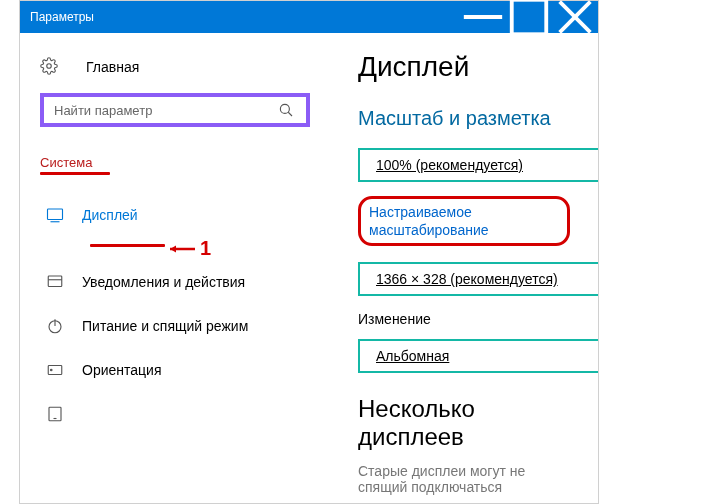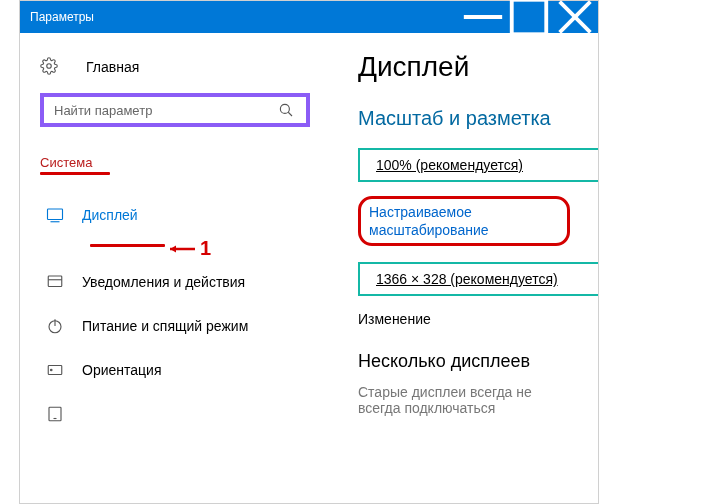--- a/index.html
+++ b/index.html
@@ -30,21 +30,21 @@
   .section-title { font-size: 20px; font-weight: 400; color: #0369a1; margin-bottom: 18px; }
   .field-label { font-size: 14px; color: #000; margin-bottom: 10px; line-height: 1.35; }
   .combo { width: 280px; height: 34px; border: 2px solid #14b8a6; background: #fff; display: flex; align-items: center; padding: 0 16px; font-size: 14px; color: #000; cursor: pointer; margin-bottom: 14px; text-decoration: underline; }
   .combo span { flex: 1; }
   .chev { width: 14px; height: 14px; }
   .link-oval { display: inline-block; border: 3px solid #d40000; border-radius: 14px; padding: 4px 8px; margin-bottom: 16px; }
   .link-oval a { color: #0066cc; font-size: 14px; text-decoration: none; }
   .annot2-wrap { position: relative; }
   .arrow2 { position: absolute; top: -30px; left: 285px; pointer-events:none; }
   .num2 { position: absolute; top: 38px; left: 360px; font-size: 20px; font-weight: 700; color: #d40000; }
-  .sec-multi { font-size: 18px; font-weight: 400; color: #000; margin-top: 22px; margin-bottom: 12px; }
+  .sec-multi { font-size: 24px; font-weight: 400; color: #000; margin-top: 22px; margin-bottom: 12px; }
   .cutoff { font-size: 14px; color: #777; }
 </style>
 </head>
 <body>
 
 <div class="window">
   <div class="titlebar">
     <span class="titlebar-title">Параметры</span>
     <div class="titlebar-btn">
       <svg viewBox="0 0 12 12">
@@ -170,19 +170,25 @@
               <polyline points="3,5 7,9 11,5" fill="none" stroke="#555" stroke-width="1.5"></polyline>
             </svg>
         </div>
         <svg class="arrow2" width="90" height="80" viewBox="0 0 90 80">
           <path d="M 6 6 Q 55 15 72 58" fill="none" stroke="#d40000" stroke-width="3"></path>
           <polygon points="0,0 12,3 4,12" fill="#d40000"></polygon>
         </svg>
         <span class="num2">2</span>
 
         <div class="field-label">Изменение</div>
+        <div class="combo">
+          <span>Альбомная</span>
+          <svg class="chev" viewBox="0 0 14 14">
+              <polyline points="3,5 7,9 11,5" fill="none" stroke="#555" stroke-width="1.5"></polyline>
+            </svg>
+        </div>
       </div>
 
       <h2 class="sec-multi">Несколько дисплеев</h2>
-      <div class="cutoff">Старые дисплеи всегда не всегда подключаться</div>
+      <div class="cutoff">Старые дисплеи могут не спящий подключаться</div>
     </div>
   </div>
 </div>
 
 </body></html>

